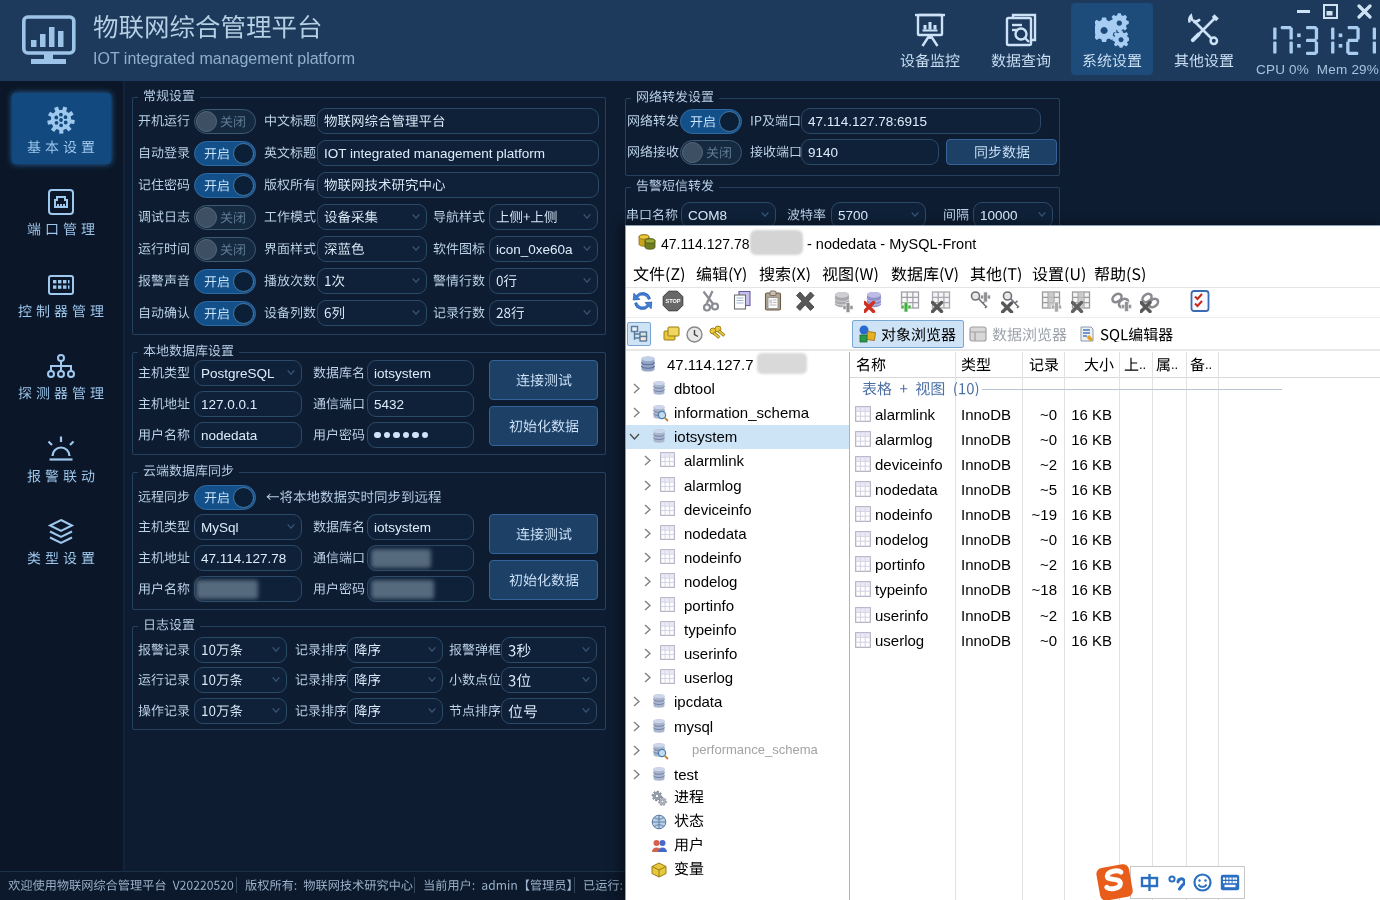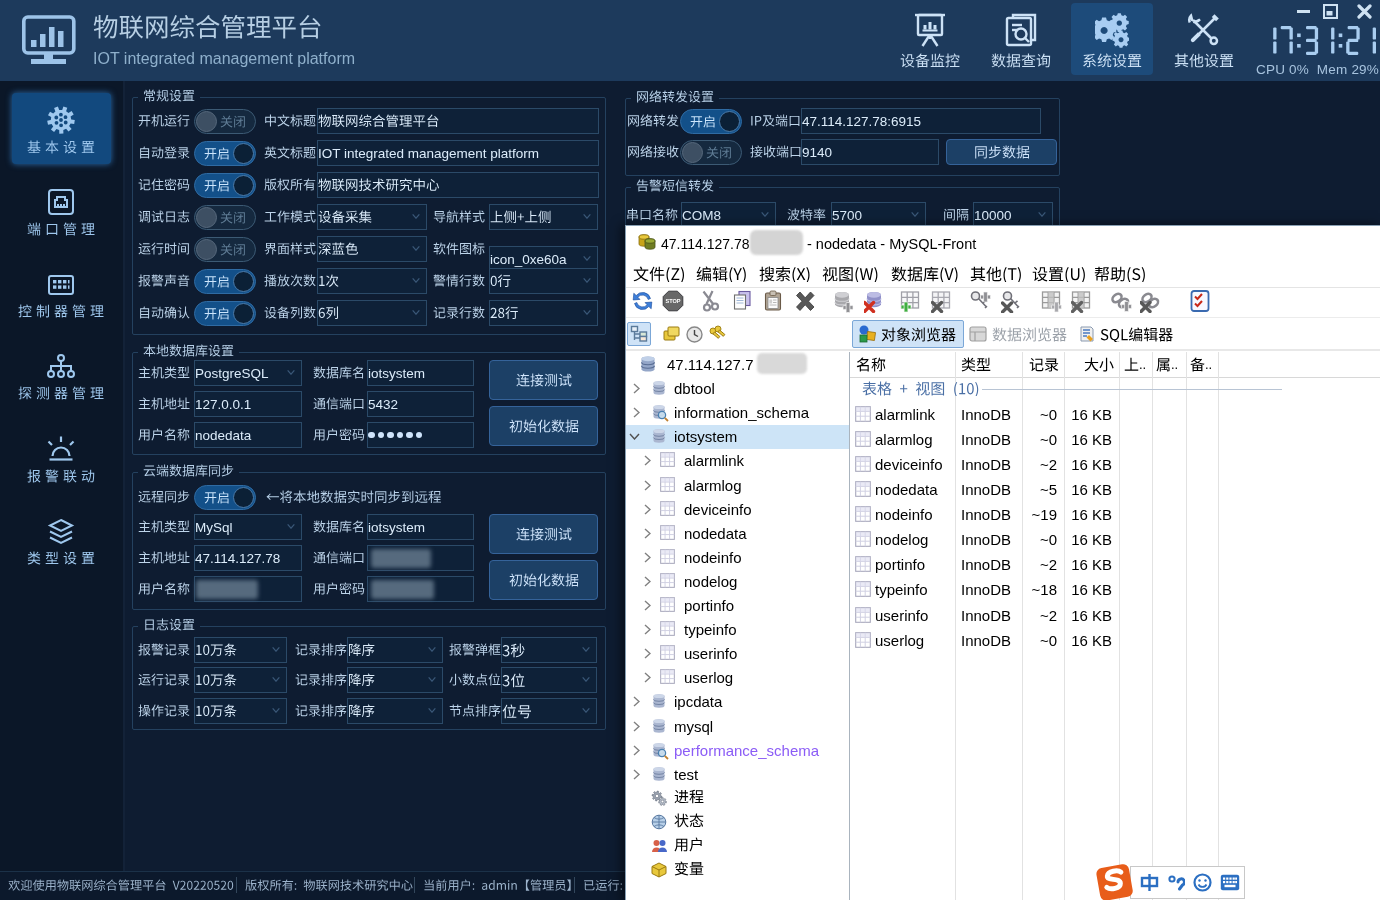--- a/index.html
+++ b/index.html
@@ -1,18 +1,18 @@
 <!DOCTYPE html>
 <html><head><meta charset="utf-8"><title>x</title><style>
 *{margin:0;padding:0;box-sizing:border-box}
 html,body{width:1380px;height:900px;overflow:hidden;background:#0e1c31;font-family:"Liberation Sans",sans-serif;}
 #app{position:relative;width:1380px;height:900px;}
 .lat{font-family:"Liberation Sans",sans-serif;}
 svg{display:block}
-.inp{position:absolute;background:#0e2138;border:1px solid #2b4a68;border-radius:0;display:flex;align-items:center;color:#dcecfa;font-size:13.5px;}
+.inp{position:absolute;background:#0e2138;border:1px solid #2b4a68;border-radius:9px;display:flex;align-items:center;padding-left:6px;color:#dcecfa;font-size:13.5px;}
 .dd .chev{position:absolute;right:6px;top:50%;margin-top:-3px;width:8px;height:5px}
 .btn{position:absolute;background:#1c4066;border:1px solid #35639a;border-radius:4px;display:flex;align-items:center;justify-content:center;}
 .tgON{position:absolute;width:62px;height:25px;border-radius:13px;background:#135089;border:1px solid #2f6ba3;}
 .tgON .knob{position:absolute;right:1px;top:1px;width:21px;height:21px;border-radius:50%;background:#0b2036;border:1px solid #4b7aa8}
 .tgON .txt{position:absolute;left:9px;top:5px}
 .tgOFF{position:absolute;width:62px;height:25px;border-radius:13px;background:#15293f;border:1px solid #3c5a74}
 .tgOFF .knob{position:absolute;left:1px;top:1px;width:21px;height:21px;border-radius:50%;background:#3d4f63;border:1px solid #56687c}
 .tgOFF .txt{position:absolute;right:9px;top:5px}
 .fs{position:absolute;border:1px solid #24415f;border-radius:2px}
 .leg{position:absolute;background:#0e1c31;padding:0 5px;display:flex}
@@ -483,21 +483,21 @@
       </svg>
     </div>
     <div style="position:absolute;left:433px;top:242px;">
       <svg width="52.0" height="13.0" viewBox="0 -880 4000 1000" fill="#bdd4ea">
         <use href="#g88" x="0"></use>
         <use href="#g89" x="1000"></use>
         <use href="#g90" x="2000"></use>
         <use href="#g45" x="3000"></use>
       </svg>
     </div>
-    <div class="inp dd" style="left:489px;top:246px;width:109px;height:26px">
+    <div class="inp dd" style="left:489px;top:236px;width:109px;height:26px">
       <span class="lat">icon_0xe60a</span>
       <svg class="chev" width="9" height="6" viewBox="0 0 9 6">
         <path d="M0.5 0.5 L4.5 5 L8.5 0.5" fill="none" stroke="#3a5878" stroke-width="1.5"></path>
       </svg>
     </div>
     <div style="position:absolute;left:138px;top:274px;">
       <svg width="52.0" height="13.0" viewBox="0 -880 4000 1000" fill="#bdd4ea">
         <use href="#g30" x="0"></use>
         <use href="#g31" x="1000"></use>
         <use href="#g91" x="2000"></use>
@@ -1778,21 +1778,21 @@
     </svg>
     <svg style="position:absolute;left:651px;top:742px;" width="16" height="16" viewBox="0 0 16 16">
 <path d="M2.5 3.2 a5.5 1.9 0 0 1 11 0 v9.6 a5.5 1.9 0 0 1 -11 0 z" fill="#aab6d0"></path>
 <ellipse cx="8" cy="3.2" rx="5.5" ry="1.9" fill="#ccd6e8"></ellipse>
 <path d="M2.5 6.4 a5.5 1.9 0 0 0 11 0 M2.5 9.6 a5.5 1.9 0 0 0 11 0" stroke="#7484a4" fill="none" stroke-width="1"></path>
     </svg>
     <svg style="position:absolute;left:657px;top:748px;" width="12" height="12" viewBox="0 0 12 12">
 <circle cx="5" cy="5" r="3.6" fill="#cfe4f2" fill-opacity="0.85" stroke="#4a80b0" stroke-width="1.3"></circle>
       <path d="M7.8 7.8 L11 11" stroke="#c08030" stroke-width="1.8"></path>
     </svg>
-    <div class="lat" style="position:absolute;left:674px;top:742px;font-size:15px;color:#8b5cf6">performance_schema</div>
+    <div class="lat" style="position:absolute;left:692px;top:742px;font-size:13px;color:#a3a3a3">performance_schema</div>
     <svg style="position:absolute;left:633px;top:769px;" width="7" height="11" viewBox="0 0 7 11">
       <path d="M1 1 L6 5.5 L1 10" fill="none" stroke="#808080" stroke-width="1.4"></path>
     </svg>
     <svg style="position:absolute;left:651px;top:766px;" width="16" height="16" viewBox="0 0 16 16">
 <path d="M2.5 3.2 a5.5 1.9 0 0 1 11 0 v9.6 a5.5 1.9 0 0 1 -11 0 z" fill="#aab6d0"></path>
 <ellipse cx="8" cy="3.2" rx="5.5" ry="1.9" fill="#ccd6e8"></ellipse>
 <path d="M2.5 6.4 a5.5 1.9 0 0 0 11 0 M2.5 9.6 a5.5 1.9 0 0 0 11 0" stroke="#7484a4" fill="none" stroke-width="1"></path>
     </svg>
     <div class="lat" style="position:absolute;left:674px;top:766px;font-size:15px;color:#000">test</div>
     <svg style="position:absolute;left:651px;top:790px;" width="16" height="16" viewBox="0 0 16 16">

